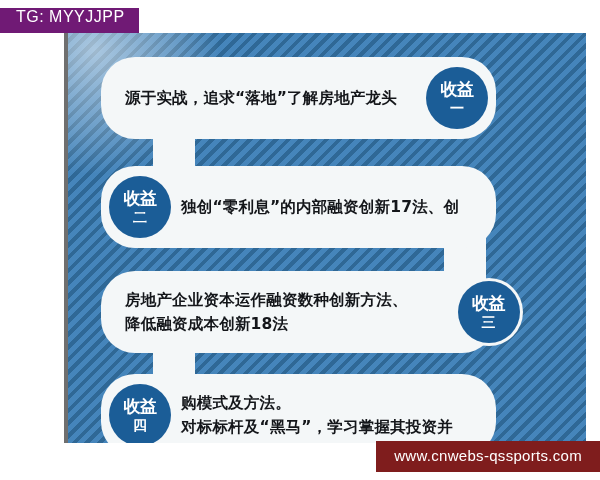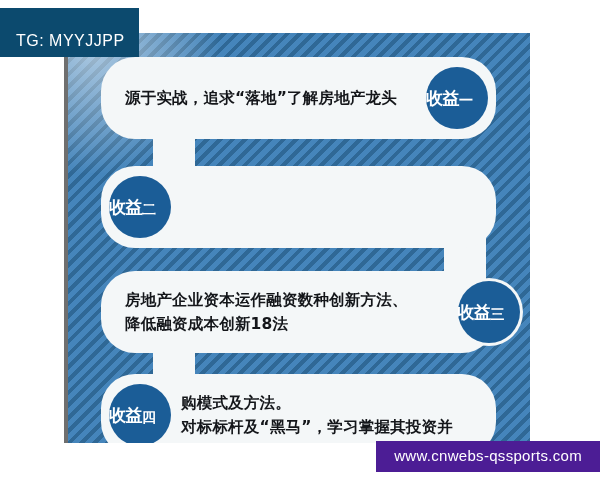--- a/index.html
+++ b/index.html
@@ -7,48 +7,48 @@
     width:600px;height:480px;
     background:#ffffff;
     font-family:"Liberation Sans","DejaVu Sans",sans-serif;
     overflow:hidden;
     position:relative;
   }
 
   
   #tg-badge{
     position:absolute;left:0;top:8px;
-    background:#0c4a6e;
+    background:#701a75;
     color:#ffffff;
     font-size:16px;
     letter-spacing:.5px;
-    padding:24px 14px 7px 16px;
+    padding:0 14px 7px 16px;
     z-index:40;
     white-space:nowrap;
     line-height:1.1;
   }
 
   
   #site-watermark{
     position:absolute;right:0;bottom:8px;
-    background:#4c1d95;
+    background:#7f1d1d;
     color:#ffffff;
     font-size:15px;
     letter-spacing:.3px;
     padding:7px 18px 8px 18px;
     z-index:40;
     white-space:nowrap;
     line-height:1.1;
   }
 
   
   #poster{
     position:absolute;
     left:68px;top:33px;
-    width:462px;height:410px;
+    width:518px;height:410px;
     background:
       repeating-linear-gradient(
         -45deg,
         #2f6896 0px,#2f6896 4px,
         #4585bb 4px,#4585bb 9px
       );
     box-shadow:-4px 0 0 0 #6f6f6f;
     overflow:hidden;
     z-index:10;
   }
@@ -100,22 +100,23 @@
   .card-text .line{display:block;white-space:nowrap;}
 
   
   .badge{
     flex:0 0 auto;
     width:62px;height:62px;
     border-radius:50%;
     background:#1b5d97;
     color:#ffffff;
     display:flex;
-    flex-direction:row;
+    flex-direction:column;
     align-items:center;
+    justify-content:center;
     line-height:1;
     box-shadow:0 0 0 3px #f4f7f8;
   }
   .badge .b-top{
     font-size:17px;
     font-weight:700;
     letter-spacing:-.5px;
     font-family:"DejaVu Sans","Liberation Sans",sans-serif;
   }
   .badge .b-num{
@@ -149,20 +150,21 @@
       <span class="b-num">一</span>
     </div>
   </div>
 
   <div class="card" id="card-2">
     <div class="badge badge-left">
       <span class="b-top">收益</span>
       <span class="b-num">二</span>
     </div>
     <div class="card-text">
+      <span class="line">独创“零利息”的内部融资创新17法、创</span>
     </div>
   </div>
 
   <div class="card" id="card-3">
     <div class="card-text">
       <span class="line">房地产企业资本运作融资数种创新方法、</span>
       <span class="line">降低融资成本创新18法</span>
     </div>
     <div class="badge badge-right">
       <span class="b-top">收益</span>

